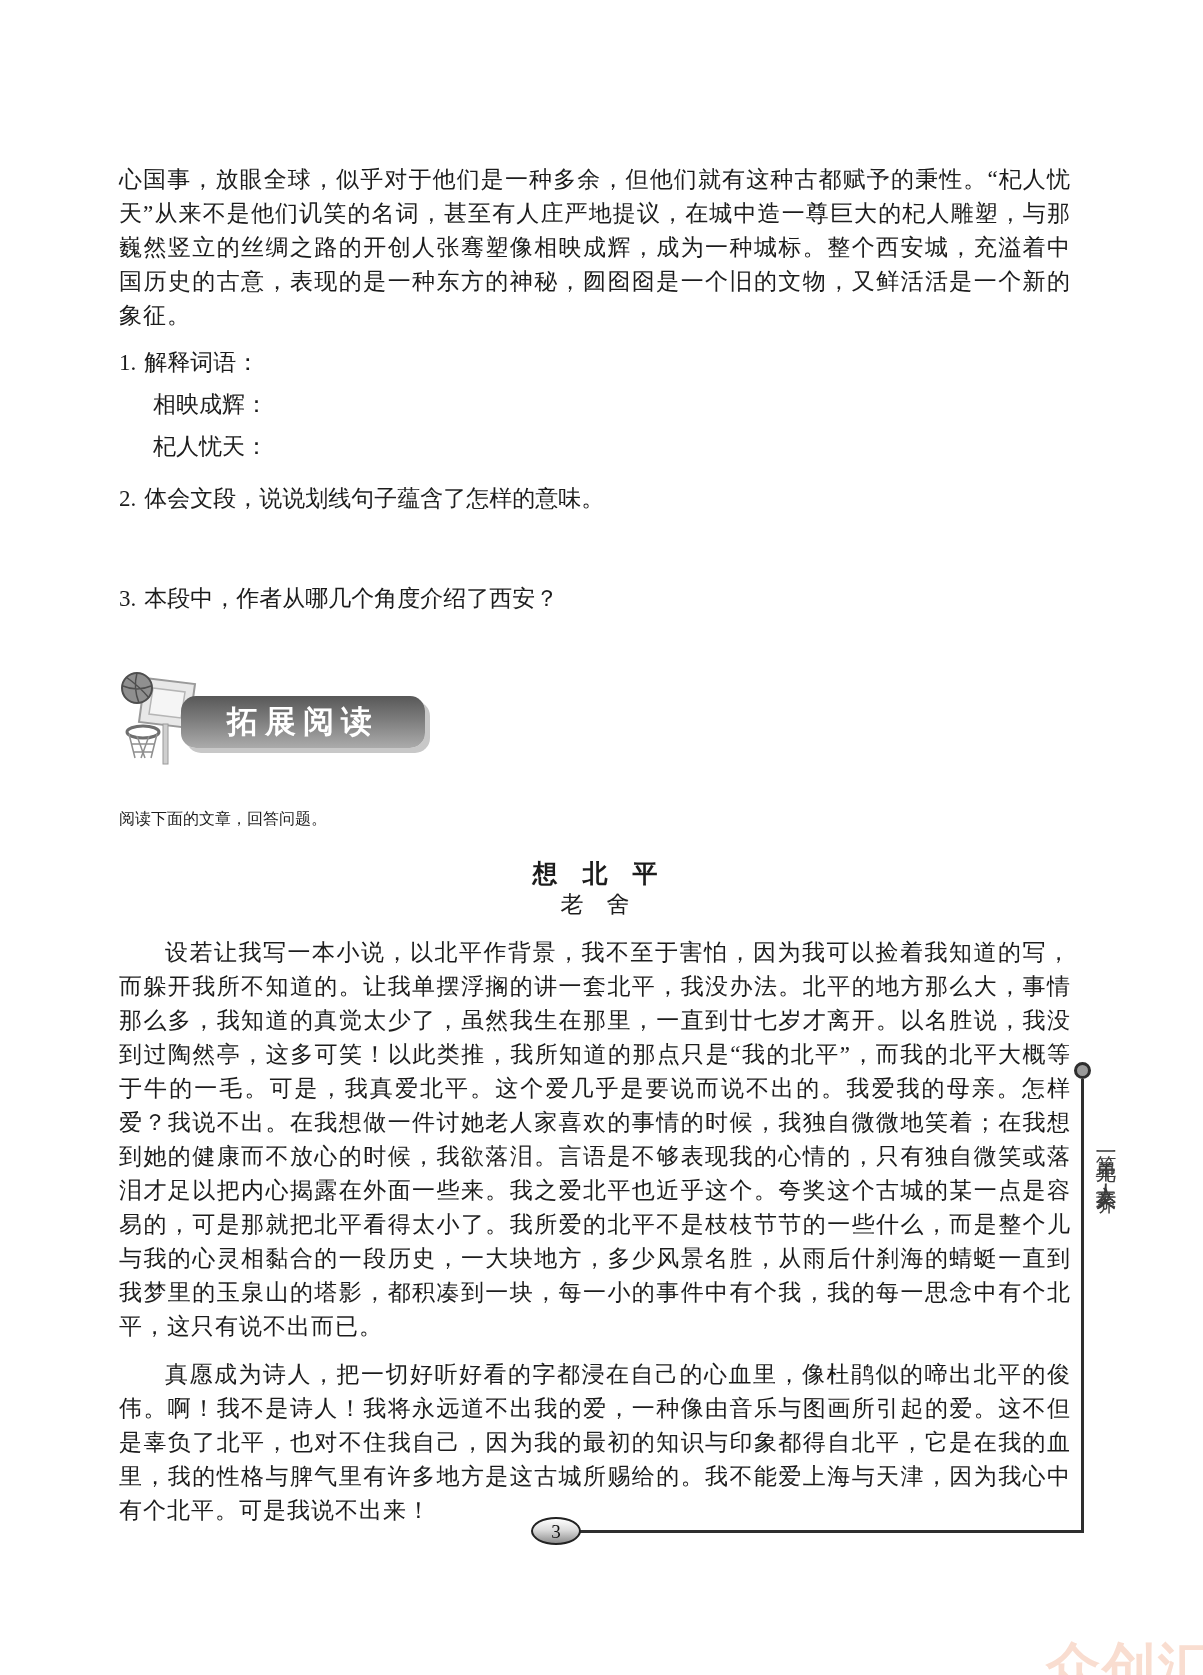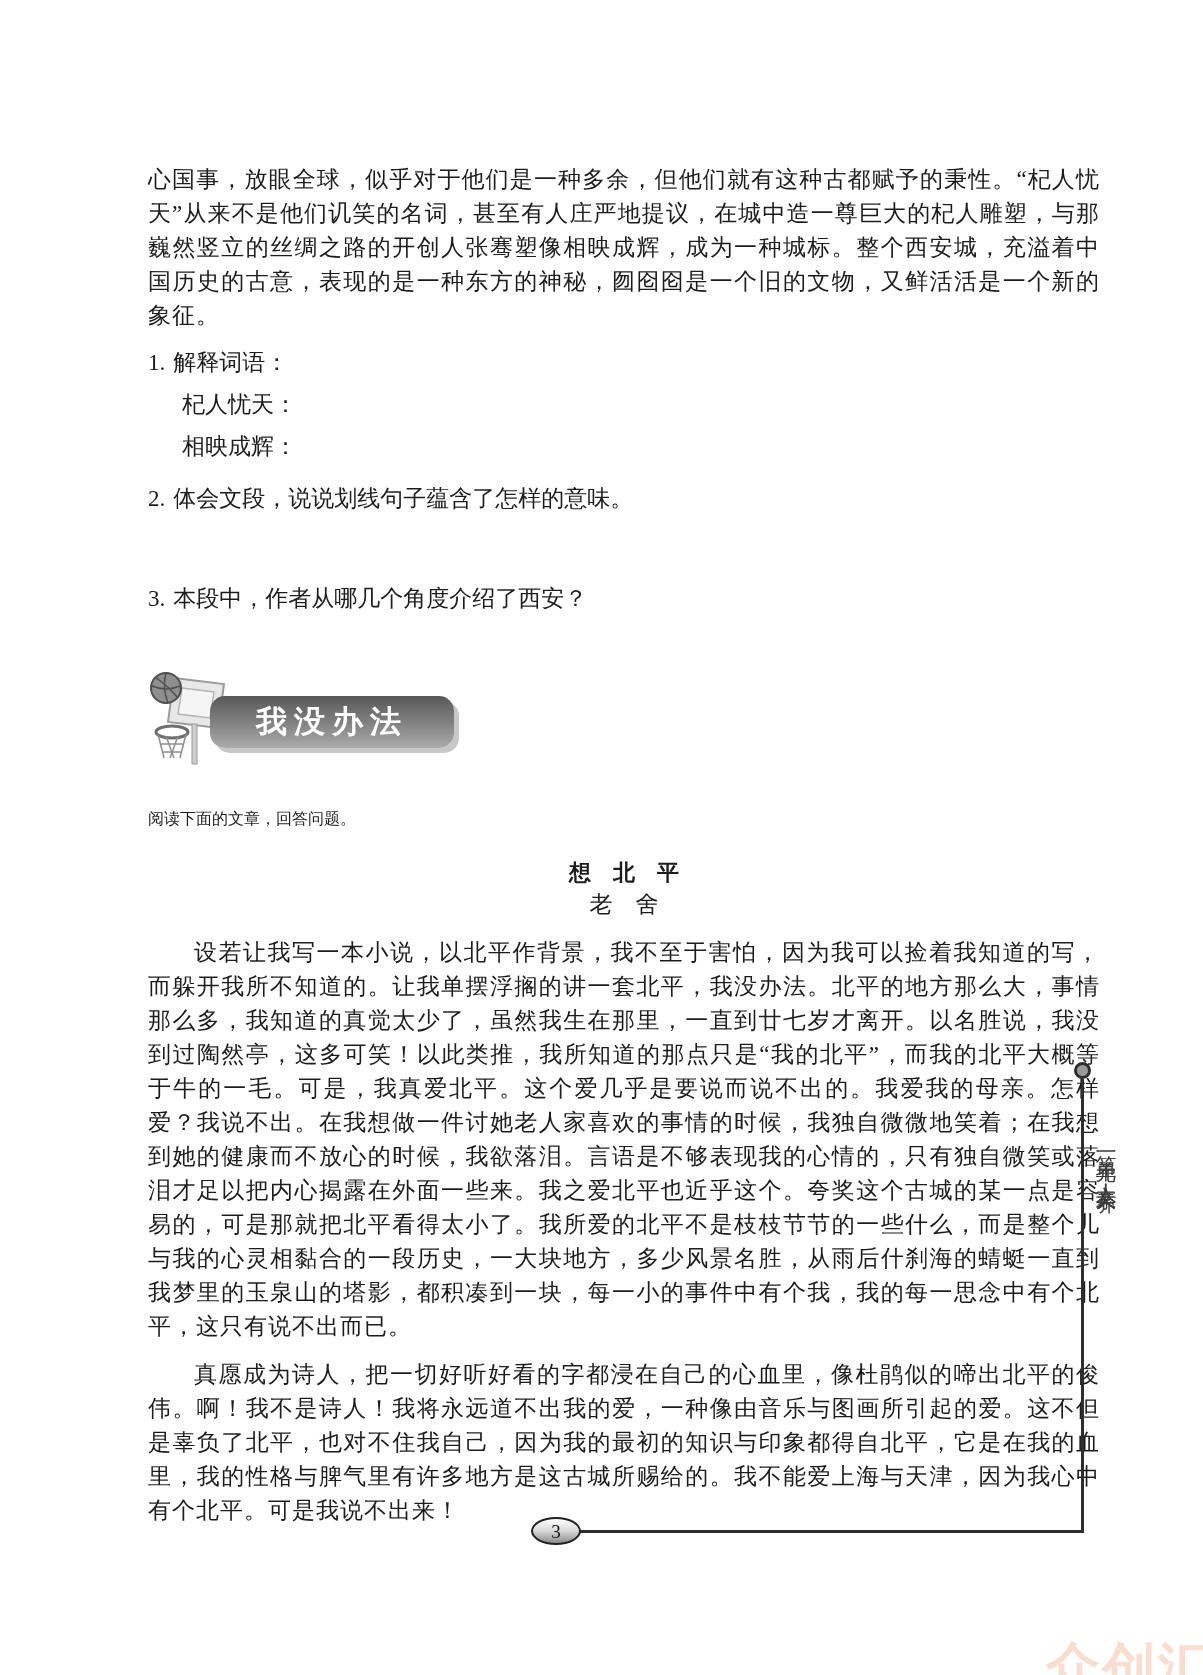--- a/index.html
+++ b/index.html
@@ -9,21 +9,21 @@
     width: 1203px;
     height: 1675px;
     margin: 0 auto;
     background: #fff;
     overflow: hidden;
     font-family: "Liberation Serif", "DejaVu Serif", serif;
     color: #1c1c1c;
   }
   .content {
     position: absolute;
-    left: 148px;
+    left: 119px;
     top: 163px;
     width: 952px;
   }
   .body-text {
     font-size: 23px;
     line-height: 34px;
     text-align: justify;
     text-justify: inter-character;
     letter-spacing: 1px;
   }
@@ -56,21 +56,21 @@
     font-weight: bold;
     letter-spacing: 7px;
     text-align: center;
     line-height: 52px;
     font-family: "Liberation Sans", "DejaVu Sans", sans-serif;
   }
   .instruction { margin-top: 38px; font-size: 16px; line-height: 30px; }
   .article-title {
     margin-top: 22px;
     text-align: center;
-    font-size: 22px;
+    font-size: 25px;
     font-weight: bold;
     line-height: 34px;
     font-family: "Liberation Sans", "DejaVu Sans", sans-serif;
   }
   .article-author {
     text-align: center;
     font-size: 23px;
     line-height: 32px;
     font-family: Liberation Mono, monospace;
   }
@@ -152,22 +152,22 @@
 <div class="page">
 
   <div class="content">
 
     <p class="body-text para-continuation">心国事，放眼全球，似乎对于他们是一种多余，但他们就有这种古都赋予的秉性。“杞人忧天”从来不是他们讥笑的名词，甚至有人庄严地提议，在城中造一尊巨大的杞人雕塑，与那巍然竖立的丝绸之路的开创人张骞塑像相映成辉，成为一种城标。整个西安城，充溢着中国历史的古意，表现的是一种东方的神秘，囫囵囵是一个旧的文物，又鲜活活是一个新的象征。</p>
 
     <div class="question-block">
       <div class="q-line">
         <span class="q-num">1.</span><span>解释词语：</span>
       </div>
+      <div class="q-sub">相映成辉：</div>
       <div class="q-sub">杞人忧天：</div>
-      <div class="q-sub">相映成辉：</div>
       <div class="q-line q2">
         <span class="q-num">2.</span><span>体会文段，说说划线句子蕴含了怎样的意味。</span>
       </div>
       <div class="q-line q3">
         <span class="q-num">3.</span><span>本段中，作者从哪几个角度介绍了西安？</span>
       </div>
     </div>
 
     <div class="section-header">
       <svg class="badge-icon" viewBox="0 0 88 100" xmlns="http://www.w3.org/2000/svg">
@@ -177,21 +177,21 @@
 
         <rect x="46" y="58" width="5" height="40" fill="#cfcfcf" stroke="#9a9a9a" stroke-width="1"></rect>
 
         <circle cx="20" cy="22" r="15" fill="#8f8f8f" stroke="#4e4e4e" stroke-width="2"></circle>
         <path d="M6,20 Q20,26 34,20 M20,7 Q16,22 22,37 M9,11 Q22,20 32,32" fill="none" stroke="#4e4e4e" stroke-width="1.5"></path>
 
         <ellipse cx="26" cy="66" rx="16" ry="6" fill="none" stroke="#6e6e6e" stroke-width="3"></ellipse>
 
         <path d="M12,68 L18,92 M40,68 L34,92 M20,70 L28,92 M32,70 L24,92 M14,78 L38,78 M16,86 L36,86" fill="none" stroke="#8f8f8f" stroke-width="1.5"></path>
       </svg>
-      <div class="badge-pill">我没办法</div>
+      <div class="badge-pill">拓展阅读</div>
     </div>
 
     <p class="instruction">阅读下面的文章，回答问题。</p>
 
     <h2 class="article-title">想　北　平</h2>
     <div class="article-author">老　舍</div>
 
     <p class="body-text essay-para">设若让我写一本小说，以北平作背景，我不至于害怕，因为我可以捡着我知道的写，而躲开我所不知道的。让我单摆浮搁的讲一套北平，我没办法。北平的地方那么大，事情那么多，我知道的真觉太少了，虽然我生在那里，一直到廿七岁才离开。以名胜说，我没到过陶然亭，这多可笑！以此类推，我所知道的那点只是“我的北平”，而我的北平大概等于牛的一毛。可是，我真爱北平。这个爱几乎是要说而说不出的。我爱我的母亲。怎样爱？我说不出。在我想做一件讨她老人家喜欢的事情的时候，我独自微微地笑着；在我想到她的健康而不放心的时候，我欲落泪。言语是不够表现我的心情的，只有独自微笑或落泪才足以把内心揭露在外面一些来。我之爱北平也近乎这个。夸奖这个古城的某一点是容易的，可是那就把北平看得太小了。我所爱的北平不是枝枝节节的一些什么，而是整个儿与我的心灵相黏合的一段历史，一大块地方，多少风景名胜，从雨后什刹海的蜻蜓一直到我梦里的玉泉山的塔影，都积凑到一块，每一小的事件中有个我，我的每一思念中有个北平，这只有说不出而已。</p>
     <p class="body-text essay-para">真愿成为诗人，把一切好听好看的字都浸在自己的心血里，像杜鹃似的啼出北平的俊伟。啊！我不是诗人！我将永远道不出我的爱，一种像由音乐与图画所引起的爱。这不但是辜负了北平，也对不住我自己，因为我的最初的知识与印象都得自北平，它是在我的血里，我的性格与脾气里有许多地方是这古城所赐给的。我不能爱上海与天津，因为我心中有个北平。可是我说不出来！</p>
   </div>

